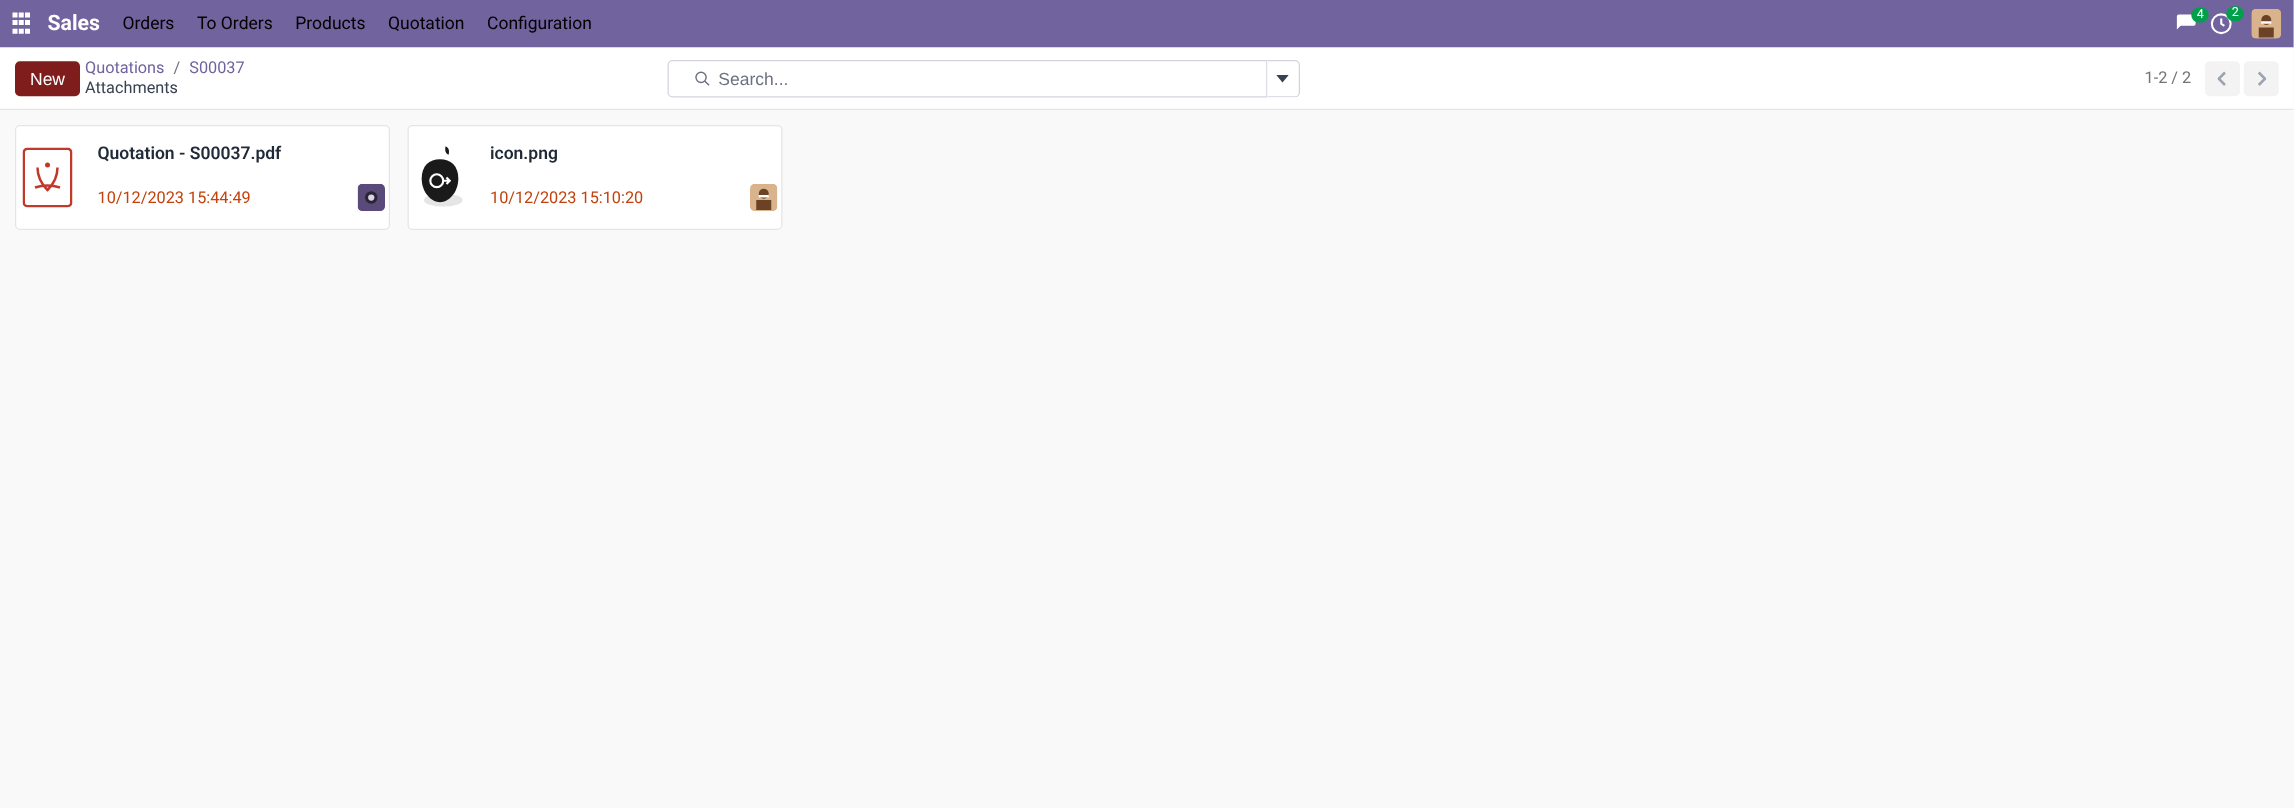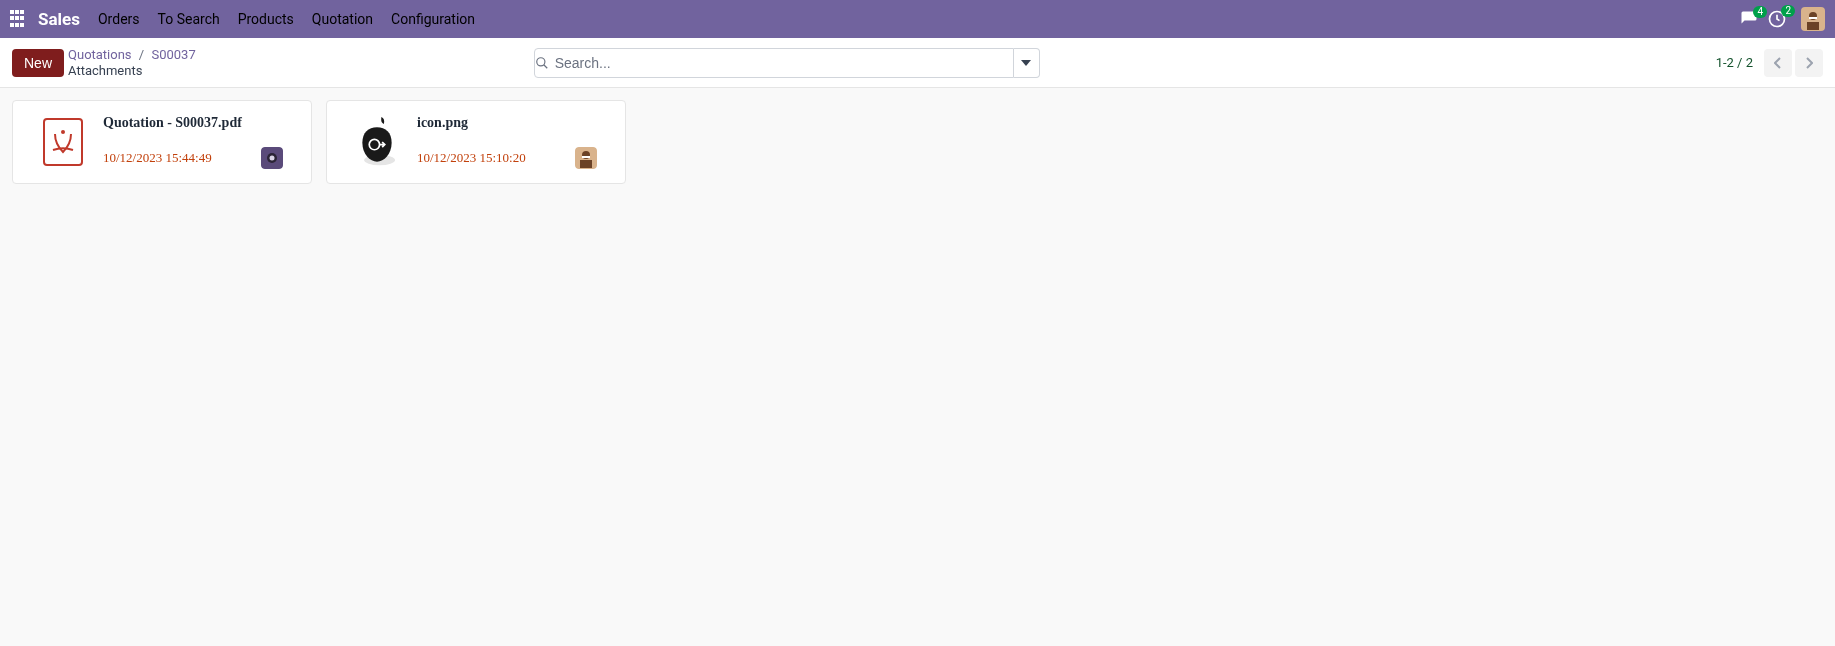--- a/index.html
+++ b/index.html
@@ -18,32 +18,32 @@
 
   
   .controlbar { background: #fff; border-bottom: 1px solid #e5e5e5; height: 50px; display: flex; align-items: center; padding: 0 12px; }
   .btn-new { background: #7f1d1d; color: #fff; border: none; border-radius: 4px; padding: 6px 12px; font-size: 14px; font-weight: 500; cursor: pointer; margin-right: 4px; }
   .breadcrumbs { display: flex; flex-direction: column; line-height: 1.2; }
   .breadcrumb-top { font-size: 13px; color: #71639e; }
   .breadcrumb-top .sep { color: #6b7280; margin: 0 4px; }
   .breadcrumb-sub { font-size: 13px; color: #374151; }
 
   .search-wrap { display: flex; align-items: center; margin: 0 auto; }
-  .search-box { display: flex; align-items: center; border: 1px solid #d1d5db; border-radius: 4px 0 0 4px; height: 30px; width: 480px; padding: 0 0; background: #fff; }
+  .search-box { display: flex; align-items: center; border: 1px solid #d1d5db; border-radius: 4px 0 0 4px; height: 30px; width: 480px; padding: 0 20px; background: #fff; }
   .search-box input { border: none; outline: none; flex: 1; font-size: 14px; color: #374151; margin-left: 6px; }
   .search-box input::placeholder { color: #6b7280; }
   .search-toggle { border: 1px solid #d1d5db; border-left: none; border-radius: 0 4px 4px 0; height: 30px; width: 26px; display: flex; align-items: center; justify-content: center; background: #fff; cursor: pointer; }
 
   .pager { display: flex; align-items: center; margin-left: auto; }
-  .pager-text { font-size: 13px; color: #14532d; margin-right: 8px; }
+  .pager-text { font-size: 13px; color: #737373; margin-right: 8px; }
   .pager-btn { width: 28px; height: 28px; border: none; background: #f3f3f3; display: flex; align-items: center; justify-content: center; cursor: pointer; color: #9ca3af; border-radius: 4px; margin-left: 3px; }
 
   
   .content { padding: 12px; display: flex; gap: 14px; flex-wrap: wrap; }
-  .card { width: 300px; height: 84px; background: #fff; border: 1px solid #e5e5e5; border-radius: 4px; display: flex; padding: 14px 28px; cursor: pointer; font-family: Liberation Serif, serif; }
+  .card { width: 300px; height: 84px; background: #fff; border: 1px solid #e5e5e5; border-radius: 4px; display: flex; padding: 14px 3px; cursor: pointer; }
   .card .thumb { width: 44px; height: 54px; display: flex; align-items: center; justify-content: center; flex-shrink: 0; margin-right: 18px; }
   .card .info { flex: 1; display: flex; flex-direction: column; justify-content: space-between; }
   .card .title { font-size: 14px; font-weight: 600; color: #1f2937; }
   .card .date-row { display: flex; align-items: center; justify-content: space-between; }
   .card .date { font-size: 13px; color: #c2410c; }
   .card .user-avatar { width: 22px; height: 22px; border-radius: 4px; overflow: hidden; }
 
   .apple-icon-svg { width: 44px; height: 50px; }
 </style>
 </head>
@@ -56,21 +56,21 @@
       <span></span>
       <span></span>
       <span></span>
       <span></span>
       <span></span>
       <span></span>
       <span></span>
   </div>
   <div class="app-title">Sales</div>
   <div class="menu-item">Orders</div>
-  <div class="menu-item">To Search</div>
+  <div class="menu-item">To Orders</div>
   <div class="menu-item">Products</div>
   <div class="menu-item">Quotation</div>
   <div class="menu-item">Configuration</div>
   <div class="topnav-spacer"></div>
   <div class="icon-btn">
     <svg width="20" height="18" viewBox="0 0 24 24" fill="#fff">
         <path d="M20 2H4a2 2 0 00-2 2v14l4-4h14a2 2 0 002-2V4a2 2 0 00-2-2z"></path>
       </svg>
     <span class="badge">4</span>
   </div>

